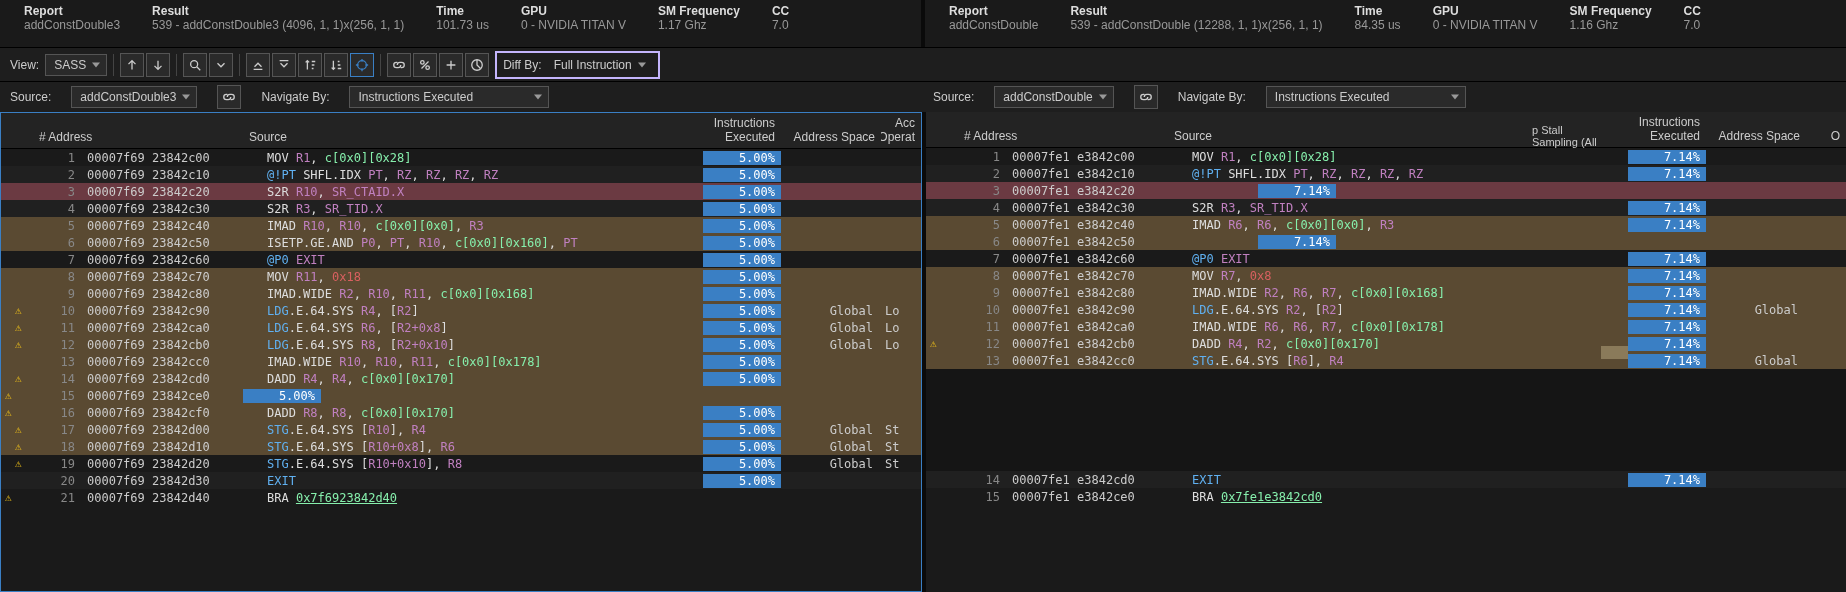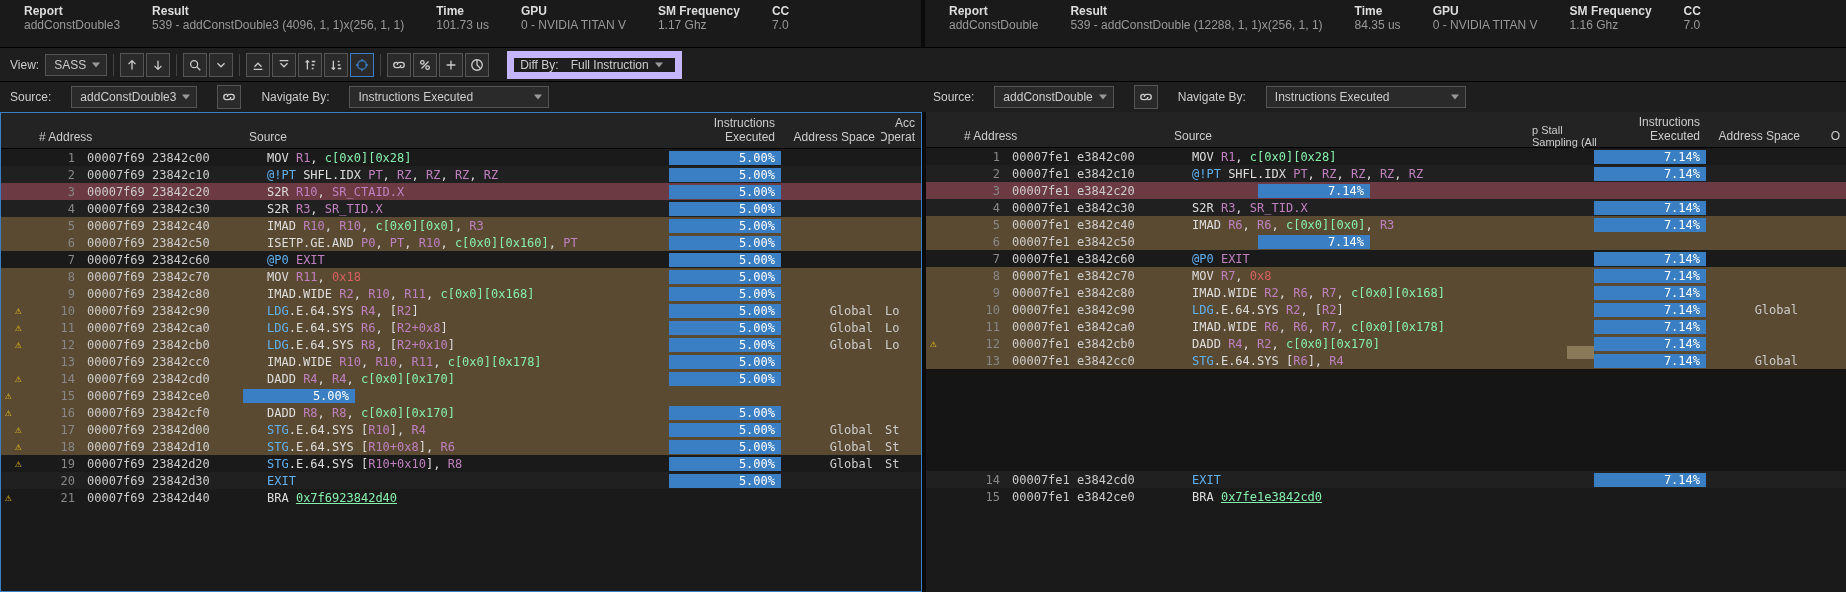--- a/index.html
+++ b/index.html
@@ -13,21 +13,21 @@
   .divider-v { width: 4px; background: #0a0a0a; }
   
   .toolbar { display: flex; align-items: center; height: 34px; padding: 0 10px; gap: 2px; background: #1e1e1e; border-bottom: 1px solid #000; }
   .tb-label { color: #ccc; margin-right: 4px; }
   .tb-select { background: #2a2a2a; border: 1px solid #555; color: #ccc; padding: 2px 20px 2px 8px; position: relative; height: 22px; display: flex; align-items: center; }
   .tb-select::after { content: ""; position: absolute; right: 6px; top: 50%; transform: translateY(-50%); border-left: 4px solid transparent; border-right: 4px solid transparent; border-top: 5px solid #999; }
   .tb-btn { width: 24px; height: 24px; display: flex; align-items: center; justify-content: center; border: 1px solid #555; background: #2a2a2a; color: #ccc; cursor: pointer; }
   .tb-btn svg { width: 14px; height: 14px; fill: none; stroke: #ccc; stroke-width: 1.5; }
   .tb-sep { width: 1px; height: 22px; background: #444; margin: 0 4px; }
   
-  .diffby-box { display: flex; align-items: center; border: 7px solid #c4b5fd; padding: 3px 6px; height: 28px; margin-left: 16px; }
+  .diffby-box { display: flex; align-items: center; border: 2px solid #c4b5fd; padding: 3px 6px; height: 28px; margin-left: 4px; }
   
   .source-row { display: flex; height: 30px; background: #1e1e1e; }
   .source-panel { flex: 1; display: flex; align-items: center; padding: 0 10px; gap: 20px; }
   .source-panel .lbl { color: #ccc; }
   .nav-select { background: #2a2a2a; border: 1px solid #555; color: #ccc; padding: 2px 8px; height: 22px; display: flex; align-items: center; min-width: 200px; position: relative; }
   .nav-select::after { content: ""; position: absolute; right: 6px; top: 50%; transform: translateY(-50%); border-left: 4px solid transparent; border-right: 4px solid transparent; border-top: 5px solid #999; }
   
   .main-area { display: flex; height: calc(100% - 48px - 34px - 30px); }
   .code-panel { flex: 1; display: flex; flex-direction: column; overflow: hidden; border: 1px solid #3a7fc4; }
   .code-panel.right { border: none; }
@@ -51,21 +51,21 @@
   .row.hl-pink { background: #6b3a42 !important; }
   .row.hl-brown { background: #5a4a32 !important; }
   
   .row .gutter { width: 32px; display: flex; align-items: center; flex-shrink: 0; }
   .gutter-bar { width: 8px; height: 100%; background: #f5a623; margin-left: 2px; }
   .warn-icon { margin-left: 4px; color: #f5c518; font-size: 11px; }
   
   .row .lineno { width: 50px; text-align: right; padding-right: 8px; color: #888; flex-shrink: 0; }
   .row .addr { width: 160px; padding-left: 4px; color: #ccc; flex-shrink: 0; white-space: nowrap; }
   .row .src { flex: 1; min-width: 280px; padding-left: 24px; white-space: nowrap; overflow: hidden; }
-  .row .pct { width: 112px; flex-shrink: 0; text-align: right; padding-right: 6px; position: relative; }
+  .row .pct { width: 78px; flex-shrink: 0; text-align: right; padding-right: 6px; position: relative; }
   .pct-bar { position: absolute; right: 0; top: 0; height: 100%; background: #3a7fc4; z-index: 0; }
   .pct-text { position: relative; z-index: 1; color: #fff; }
   .row .space { width: 100px; text-align: right; padding-right: 8px; color: #ccc; flex-shrink: 0; }
   .row .op { width: 40px; text-align: left; padding-left: 4px; color: #ccc; overflow: hidden; flex-shrink: 0; }
   .row .stall { width: 90px; flex-shrink: 0; position: relative; }
   .stall-bar { position: absolute; right: 0; top: 2px; height: 13px; background: #8a7a5a; }
   
   .tok-op { color: #ddd; }
   .tok-reg { color: #c080c0; }
   .tok-const { color: #86efac; }

